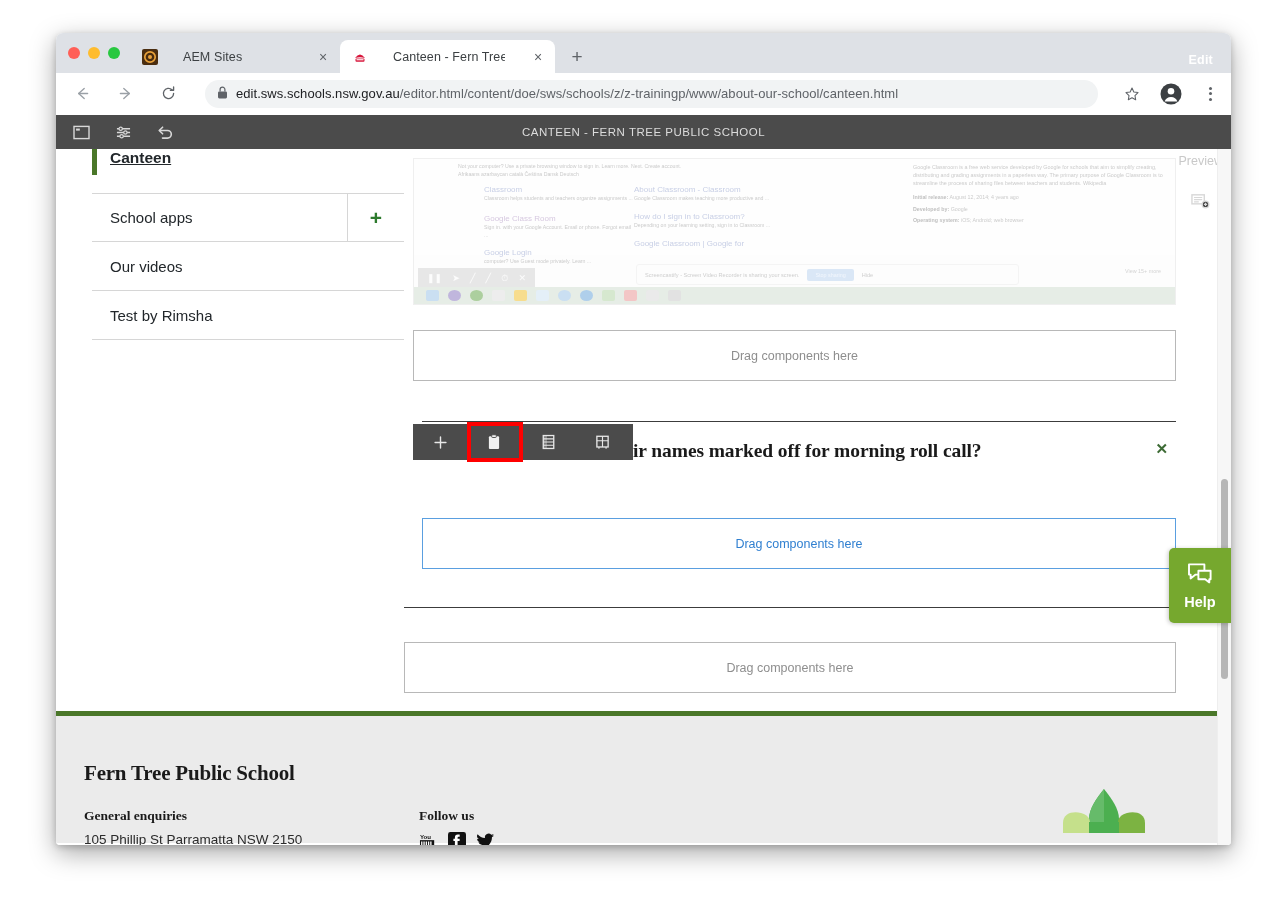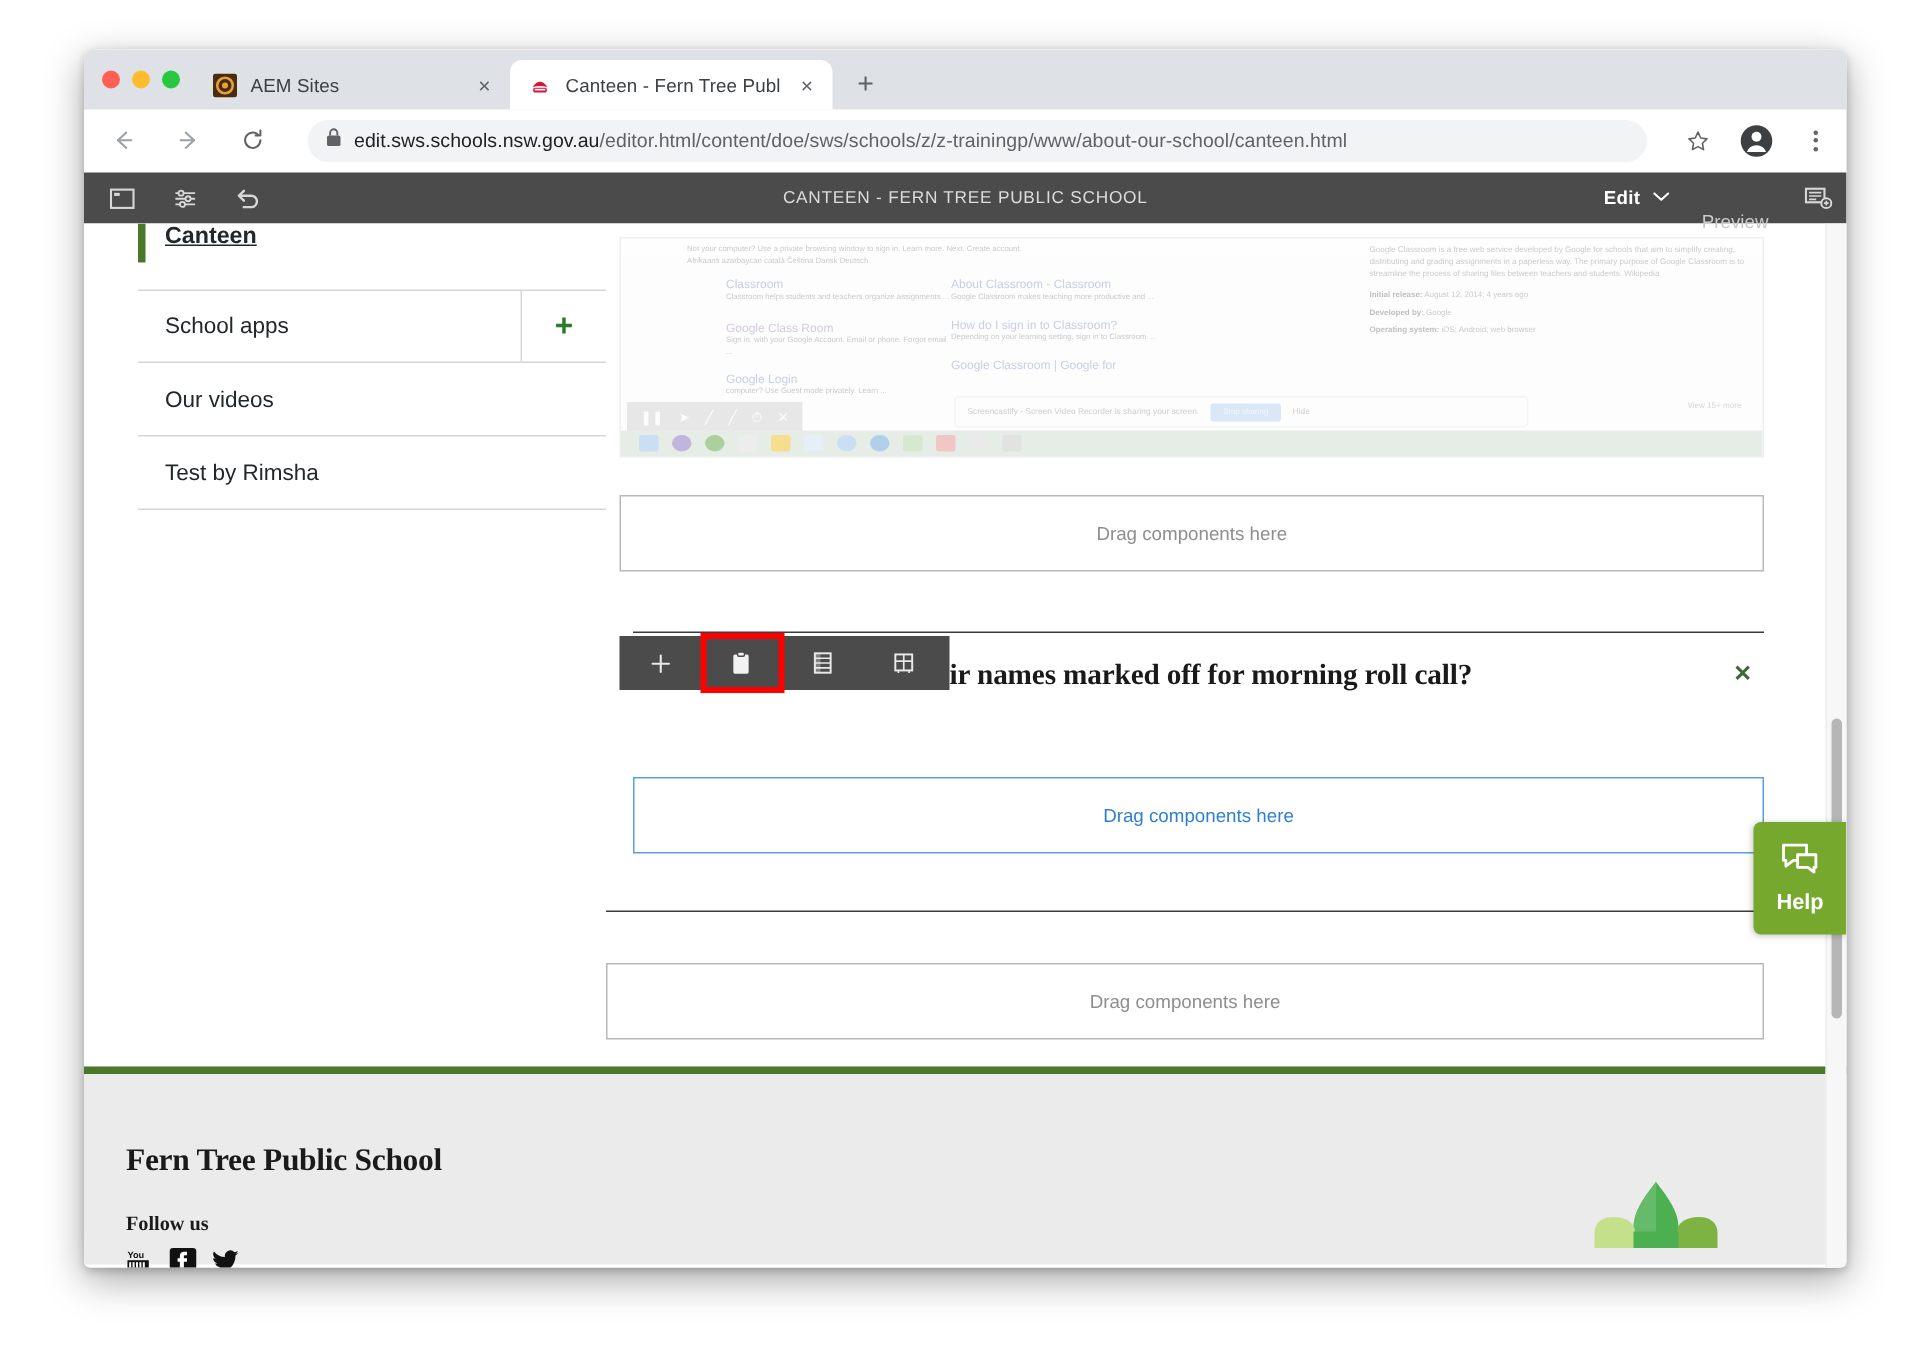--- a/index.html
+++ b/index.html
@@ -33,21 +33,21 @@
   .lights { display: flex; gap: 8px; align-items: center; height: 40px; padding: 0 10px 0 2px; }
   .light { width: 12px; height: 12px; border-radius: 50%; }
   .l-red { background: #ff5f57; }
   .l-yellow { background: #febc2e; }
   .l-green { background: #28c840; }
 
   .tab {
     height: 33px;
     display: flex;
     align-items: center;
-    gap: 9px;
+    gap: 25px;
     padding: 0 9px 0 12px;
     font-size: 12.5px;
     color: #3c4043;
     border-radius: 8px 8px 0 0;
     position: relative;
     min-width: 210px;
     max-width: 215px;
   }
   .tab.inactive { background: transparent; }
   .tab.active { background: #ffffff; }
@@ -129,21 +129,21 @@
   .aem-left { display:flex; align-items:center; gap: 20px; }
   .aem-ico { color: #d8d8d8; display:flex; align-items:center; justify-content:center; width:22px; height:22px;}
   .aem-title {
     position: absolute; left: 0; right: 0;
     text-align: center;
     font-size: 11.5px;
     color: #dcdcdc;
     letter-spacing: .5px;
     pointer-events: none;
   }
-  .aem-right { margin-left:auto; display:flex; align-items:center; gap: 22px; position: relative; z-index: 2;}
+  .aem-right { margin-left:auto; display:flex; align-items:center; gap: 22px; position: relative; z-index: 2; flex-direction: column;}
   .aem-edit { font-size: 12.5px; color:#ffffff; font-weight: 700; letter-spacing:.2px;}
   .aem-caret { color:#ffffff; font-size: 10px; margin-left:-14px; }
   .aem-preview { font-size: 12.5px; color:#c9c9c9;margin-top:32px; }
 
   
   .page {
     position: relative;
     height: 736px;
     background: #ffffff;
     overflow: hidden;
@@ -624,20 +624,24 @@
             <path d="M3 2.4h15.4v10.2H9.6L4.6 16.4v-3.8H3z" fill="none" stroke="#ffffff" stroke-width="1.9" stroke-linejoin="round"></path>
             <path d="M12.4 8.8h12.2v8.4h-1.3v3.2l-4.1-3.2h-6.8z" fill="#76a82e" stroke="#ffffff" stroke-width="1.9" stroke-linejoin="round"></path>
           </svg>
       </span>
       <span class="hlabel">Help</span>
     </div>
 
     <div class="footer">
       <div class="f-title">Fern Tree Public School</div>
       <div class="f-cols">
+        <div class="f-col1">
+          <div class="f-h">General enquiries</div>
+          <div class="f-text">105 Phillip St Parramatta NSW 2150</div>
+        </div>
         <div>
           <div class="f-h">Follow us</div>
           <div class="f-social">
             <span>
               <svg width="19" height="18" viewBox="0 0 20 19">
                   <text x="1" y="7" font-size="6.5" font-family="Liberation Sans, sans-serif" font-weight="700" fill="#111">You</text>
                   <rect x="1" y="8.6" width="15" height="8" fill="#111"></rect>
                   <rect x="2.2" y="10" width="1.4" height="5.2" fill="#fff"></rect>
                   <rect x="4.6" y="10" width="1.4" height="5.2" fill="#fff"></rect>
                   <rect x="7" y="10" width="1.4" height="5.2" fill="#fff"></rect>

